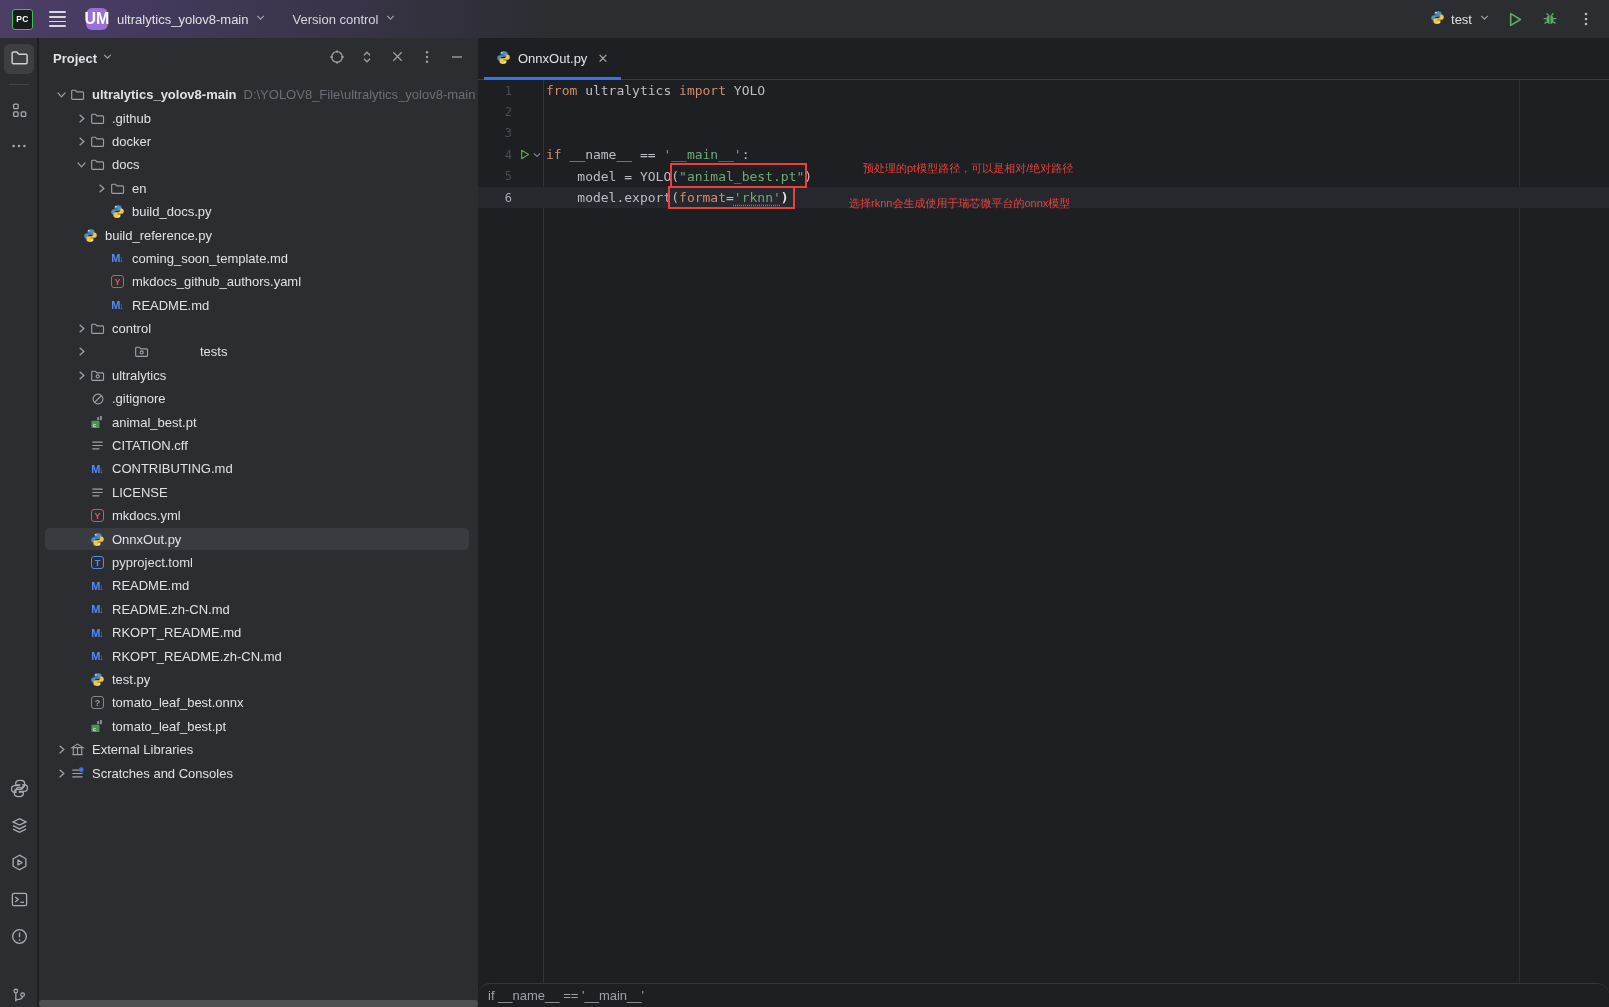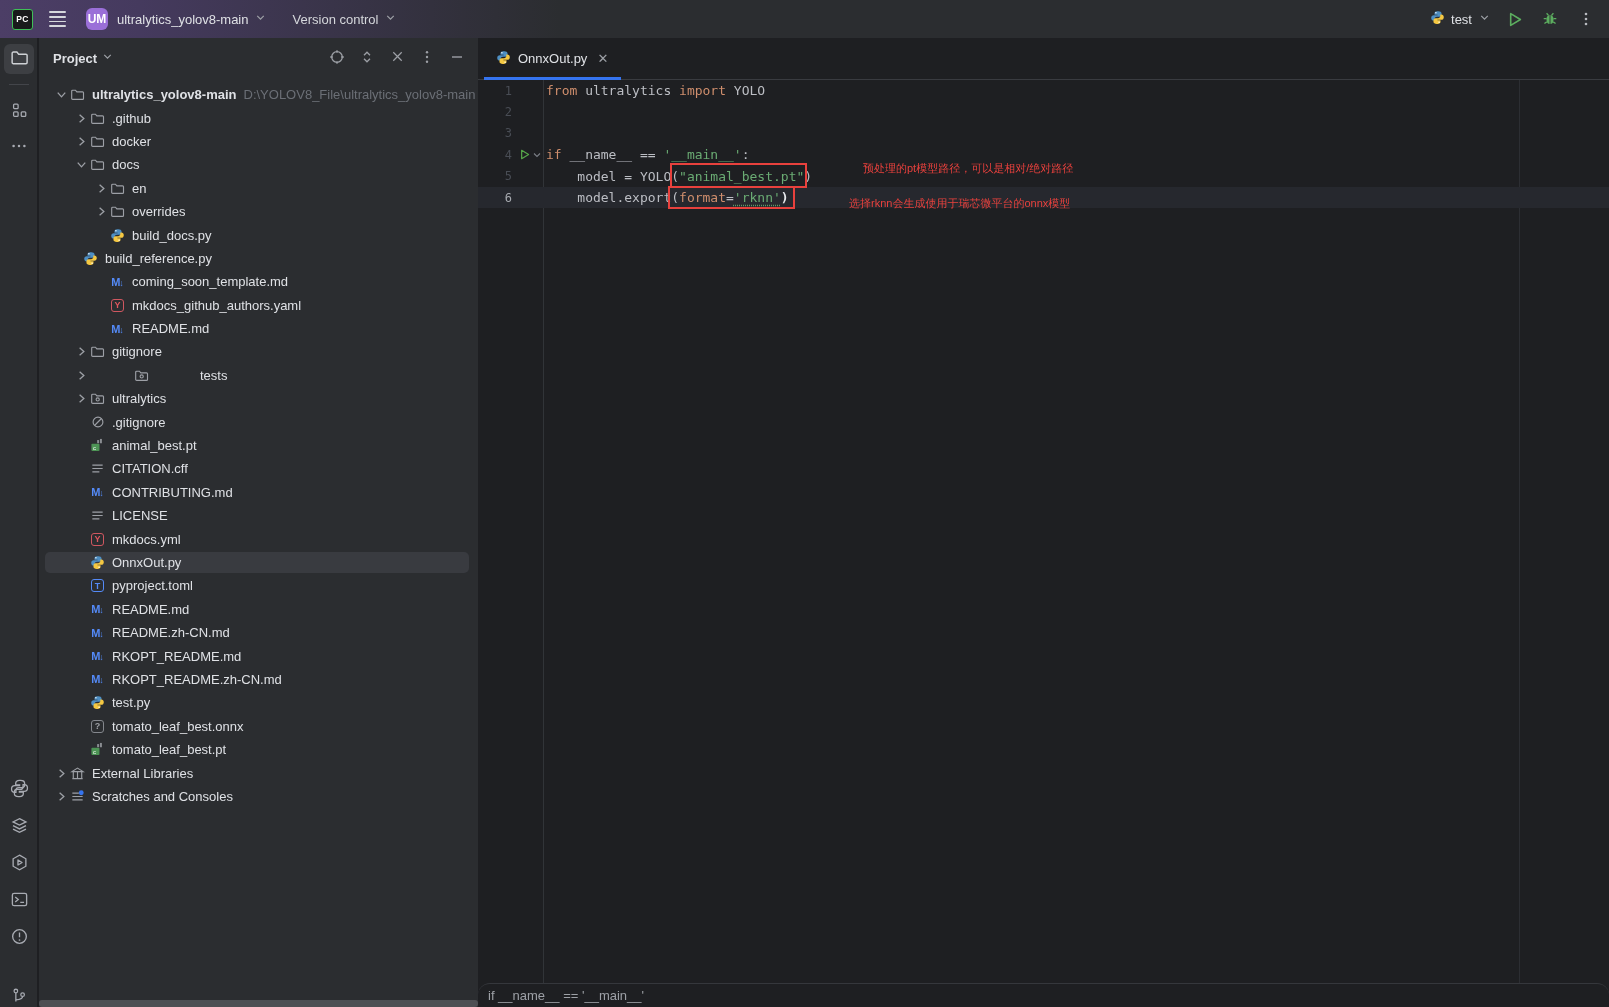--- a/index.html
+++ b/index.html
@@ -9,21 +9,21 @@
 
   
   .titlebar { position:absolute; top:0; left:0; right:0; height:38px;
     background:linear-gradient(to right,#4c3e66 0px,#453a5e 140px,#2b2d30 560px);
     display:flex; align-items:center; padding:0 10px 0 12px; }
   .pc-logo { width:21px; height:21px; border:1.5px solid #3fbf57; border-radius:3px; background:#191b1c;
     color:#fff; font-size:8.5px; font-weight:bold; display:flex; align-items:center; justify-content:center; letter-spacing:.3px; }
   .hamburger { margin-left:16px; width:17px; display:flex; flex-direction:column; gap:3px; cursor:pointer; }
   .hamburger span { height:1.6px; background:#d6d8dc; border-radius:1px; }
   .proj-badge { margin-left:20px; width:22px; height:22px; border-radius:6px; background:#9a6fd8; color:#fff;
-    font-size:12px; font-weight:bold; display:flex; align-items:center; justify-content:center; }
+    font-size:16px; font-weight:bold; display:flex; align-items:center; justify-content:center; }
   .tb-item { display:flex; align-items:center; gap:5px; margin-left:9px; color:#dfe1e5; font-size:13px; cursor:pointer; }
   .tb-item.vcs { margin-left:26px; color:#d5d7db; }
   .tb-right { margin-left:auto; display:flex; align-items:center; gap:10px; }
   .runcfg { display:flex; align-items:center; gap:6px; cursor:pointer; }
   .icon-btn { display:flex; align-items:center; justify-content:center; width:26px; height:26px; border-radius:4px; cursor:pointer; }
 
   
   .rail { position:absolute; top:38px; left:0; width:38px; bottom:0; background:#2b2d30; border-right:1px solid #1e1f22; }
   .rail-btn { position:absolute; left:4px; width:30px; height:30px; border-radius:6px; display:flex; align-items:center; justify-content:center; cursor:pointer; }
   .rail-btn.active { background:#3d3f43; }
@@ -310,33 +310,20 @@
             </svg>
           </span>
           <span class="ticon">
             <svg width="15" height="15" viewBox="0 0 16 16" fill="none" stroke="#9da0a6" stroke-width="1.2">
  <path d="M1.8 4.4a1 1 0 0 1 1-1h3l1.5 1.8h6.1a1 1 0 0 1 1 1v6a1 1 0 0 1-1 1H2.8a1 1 0 0 1-1-1z"></path>
             </svg>
           </span>
           <span class="tlabel">en</span>
         </div>
         <div class="trow" style="padding-left: 55px;">
-          <span class="chev">
-            <svg width="15" height="15" viewBox="0 0 16 16" fill="none" stroke="#9da0a6" stroke-width="1.4">
-              <path d="M6 4l4.5 4L6 12"></path>
-            </svg>
-          </span>
-          <span class="ticon">
-            <svg width="15" height="15" viewBox="0 0 16 16" fill="none" stroke="#9da0a6" stroke-width="1.2">
- <path d="M1.8 4.4a1 1 0 0 1 1-1h3l1.5 1.8h6.1a1 1 0 0 1 1 1v6a1 1 0 0 1-1 1H2.8a1 1 0 0 1-1-1z"></path>
-            </svg>
-          </span>
-          <span class="tlabel">overrides</span>
-        </div>
-        <div class="trow" style="padding-left: 55px;">
           <span class="chev"></span>
           <span class="ticon">
             <svg width="15" height="15" viewBox="0 0 16 16">
  <path fill="#4e8fc4" d="M7.9 1.2c-2 0-3.1.9-3.1 2.3V5h3.3v.6H4C2.4 5.6 1.3 6.7 1.3 8.4c0 1.7 1.1 2.8 2.7 2.8h1V9.5c0-1.3 1.1-2.3 2.4-2.3h2.8c1.2 0 2.1-.9 2.1-2.1V3.5c0-1.4-1.5-2.3-3.4-2.3z"></path>
  <path fill="#f5c842" d="M8.1 14.8c2 0 3.1-.9 3.1-2.3V11H7.9v-.6H12c1.6 0 2.7-1.1 2.7-2.8 0-1.7-1.1-2.8-2.7-2.8h-1v1.7c0 1.3-1.1 2.3-2.4 2.3H5.8c-1.2 0-2.1.9-2.1 2.1v1.6c0 1.4 1.5 2.3 3.4 2.3z"></path>
  <circle cx="6.3" cy="2.9" r=".75" fill="#fff"></circle>
               <circle cx="9.7" cy="13.1" r=".75" fill="#fff"></circle>
             </svg>
           </span>
           <span class="tlabel">build_docs.py</span>
@@ -378,21 +365,21 @@
           <span class="chev">
             <svg width="15" height="15" viewBox="0 0 16 16" fill="none" stroke="#9da0a6" stroke-width="1.4">
               <path d="M6 4l4.5 4L6 12"></path>
             </svg>
           </span>
           <span class="ticon">
             <svg width="15" height="15" viewBox="0 0 16 16" fill="none" stroke="#9da0a6" stroke-width="1.2">
  <path d="M1.8 4.4a1 1 0 0 1 1-1h3l1.5 1.8h6.1a1 1 0 0 1 1 1v6a1 1 0 0 1-1 1H2.8a1 1 0 0 1-1-1z"></path>
             </svg>
           </span>
-          <span class="tlabel">gitignore</span>
+          <span class="tlabel">control</span>
         </div>
         <div class="trow" style="padding-left: 35px; gap: 44px;">
           <span class="chev">
             <svg width="15" height="15" viewBox="0 0 16 16" fill="none" stroke="#9da0a6" stroke-width="1.4">
               <path d="M6 4l4.5 4L6 12"></path>
             </svg>
           </span>
           <span class="ticon">
             <svg width="15" height="15" viewBox="0 0 16 16" fill="none" stroke="#9da0a6" stroke-width="1.2">
  <path d="M1.8 4.4a1 1 0 0 1 1-1h3l1.5 1.8h6.1a1 1 0 0 1 1 1v6a1 1 0 0 1-1 1H2.8a1 1 0 0 1-1-1z"></path>

